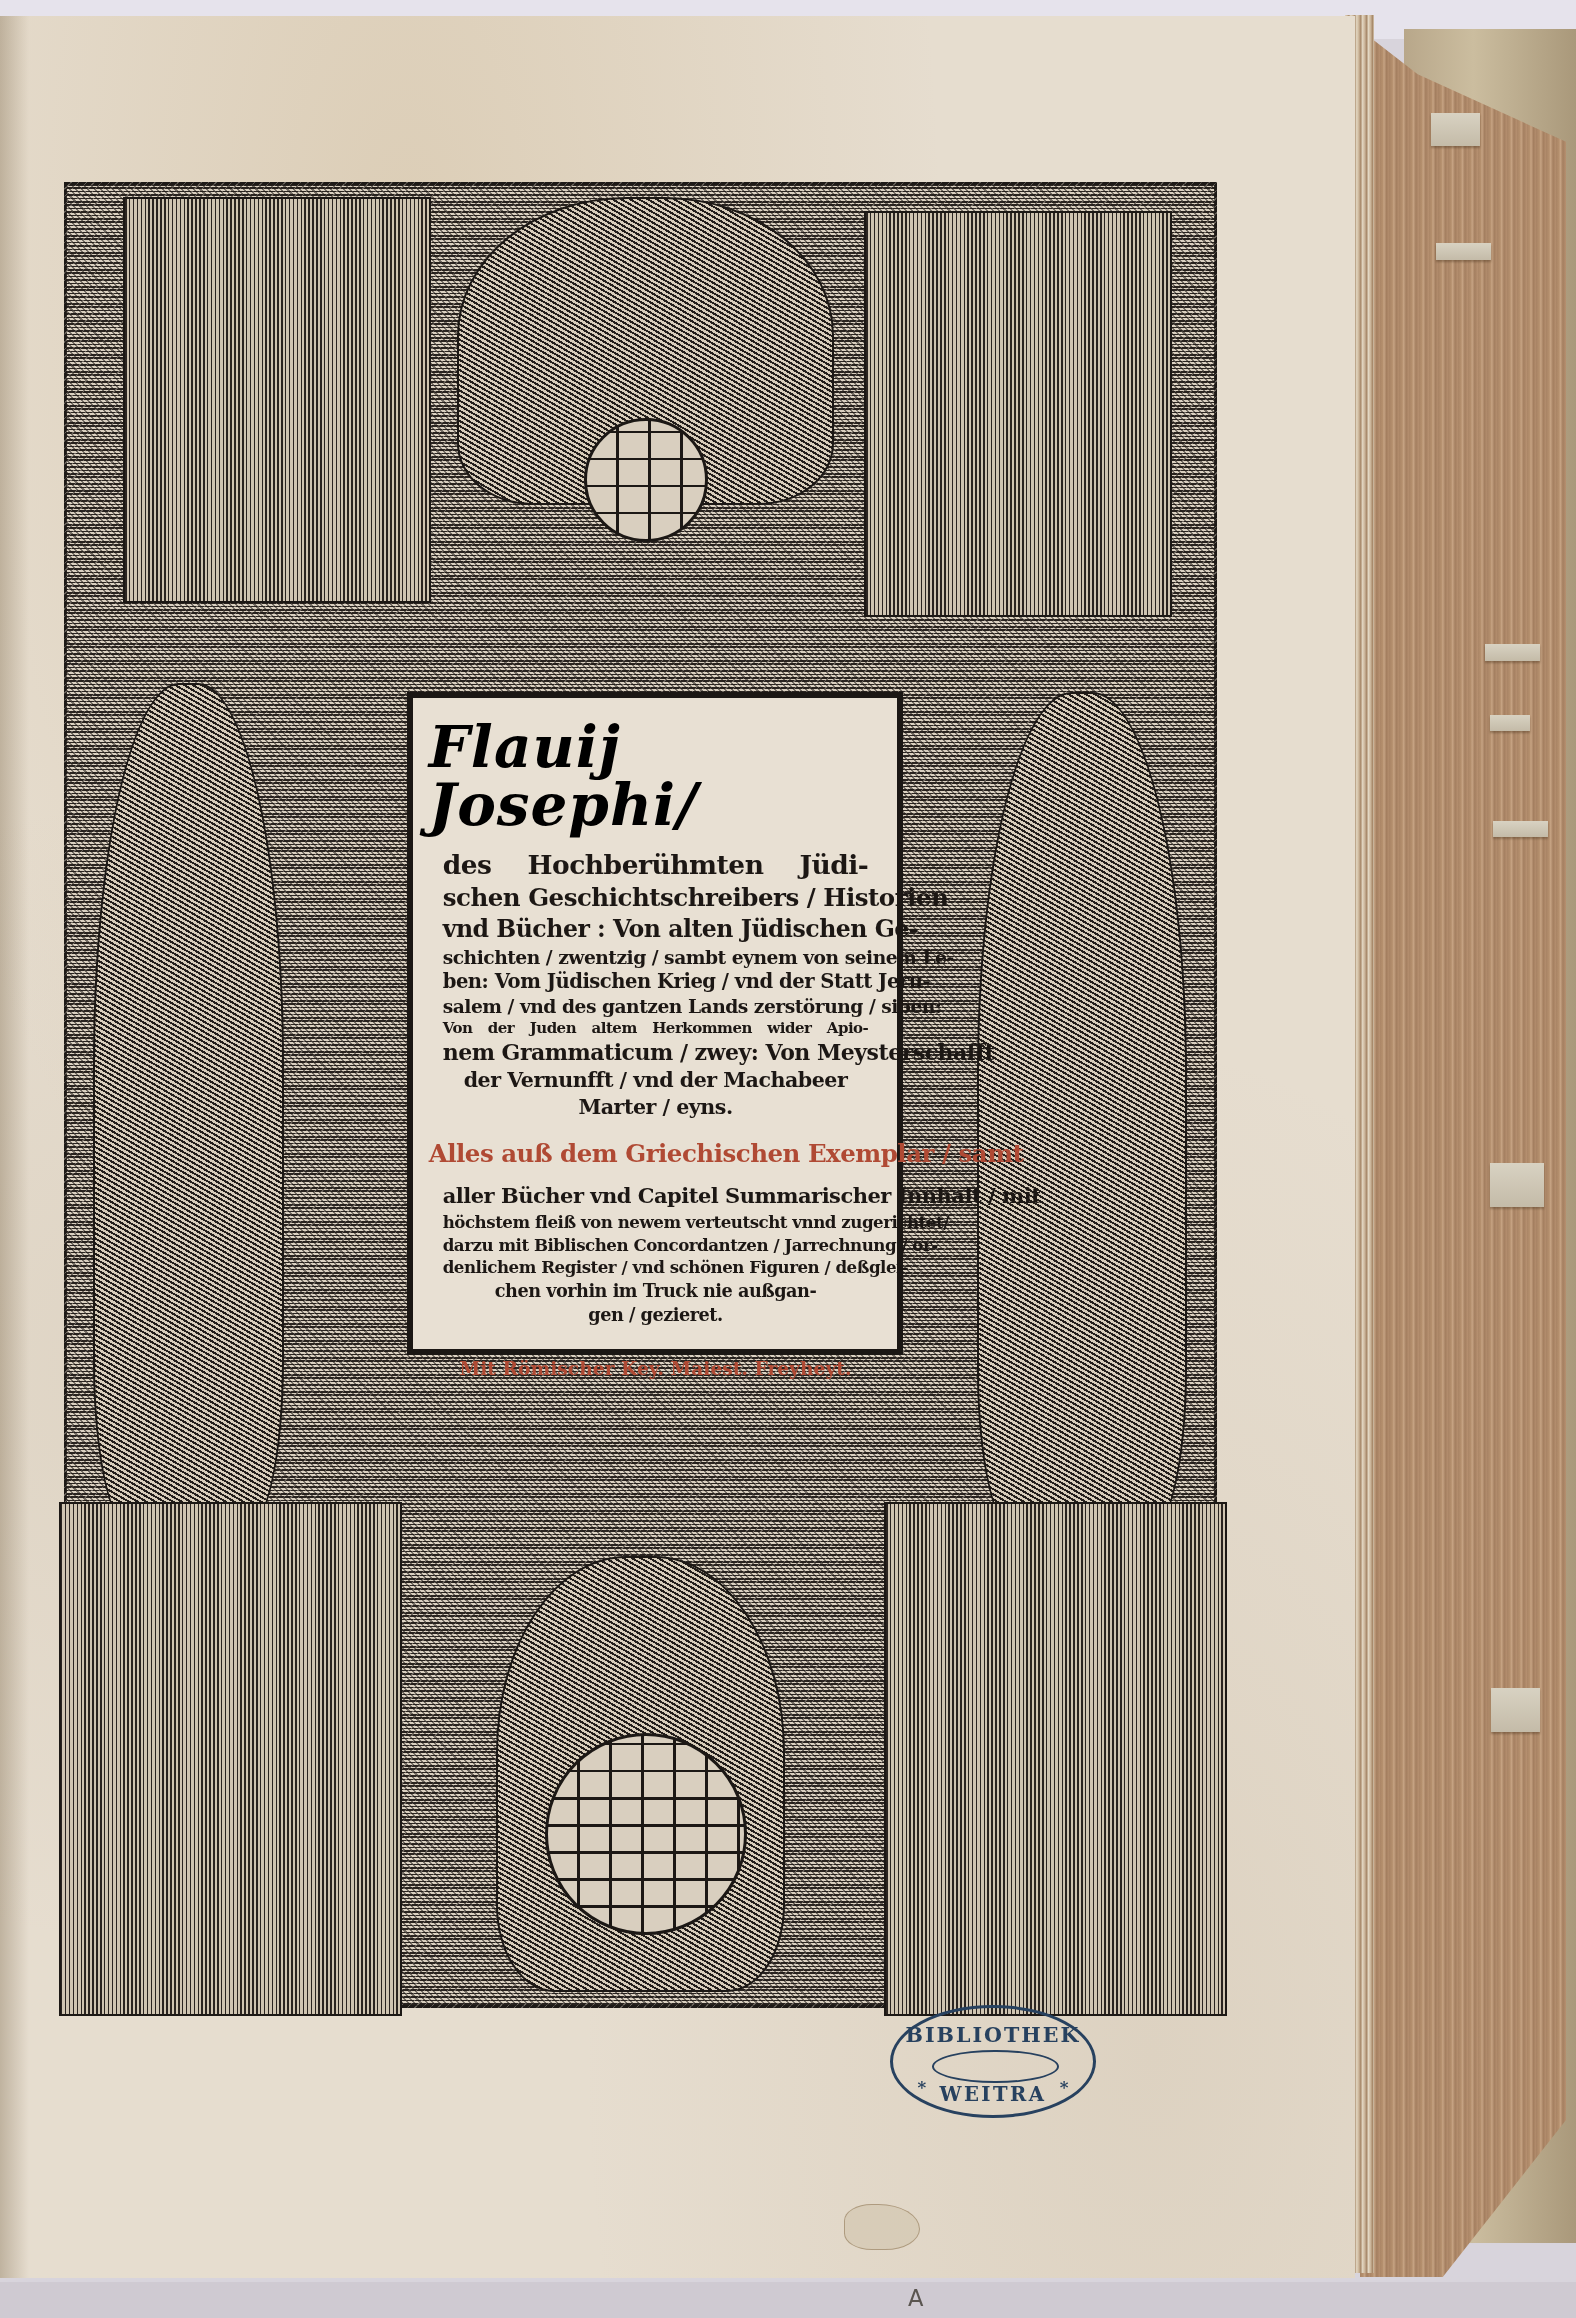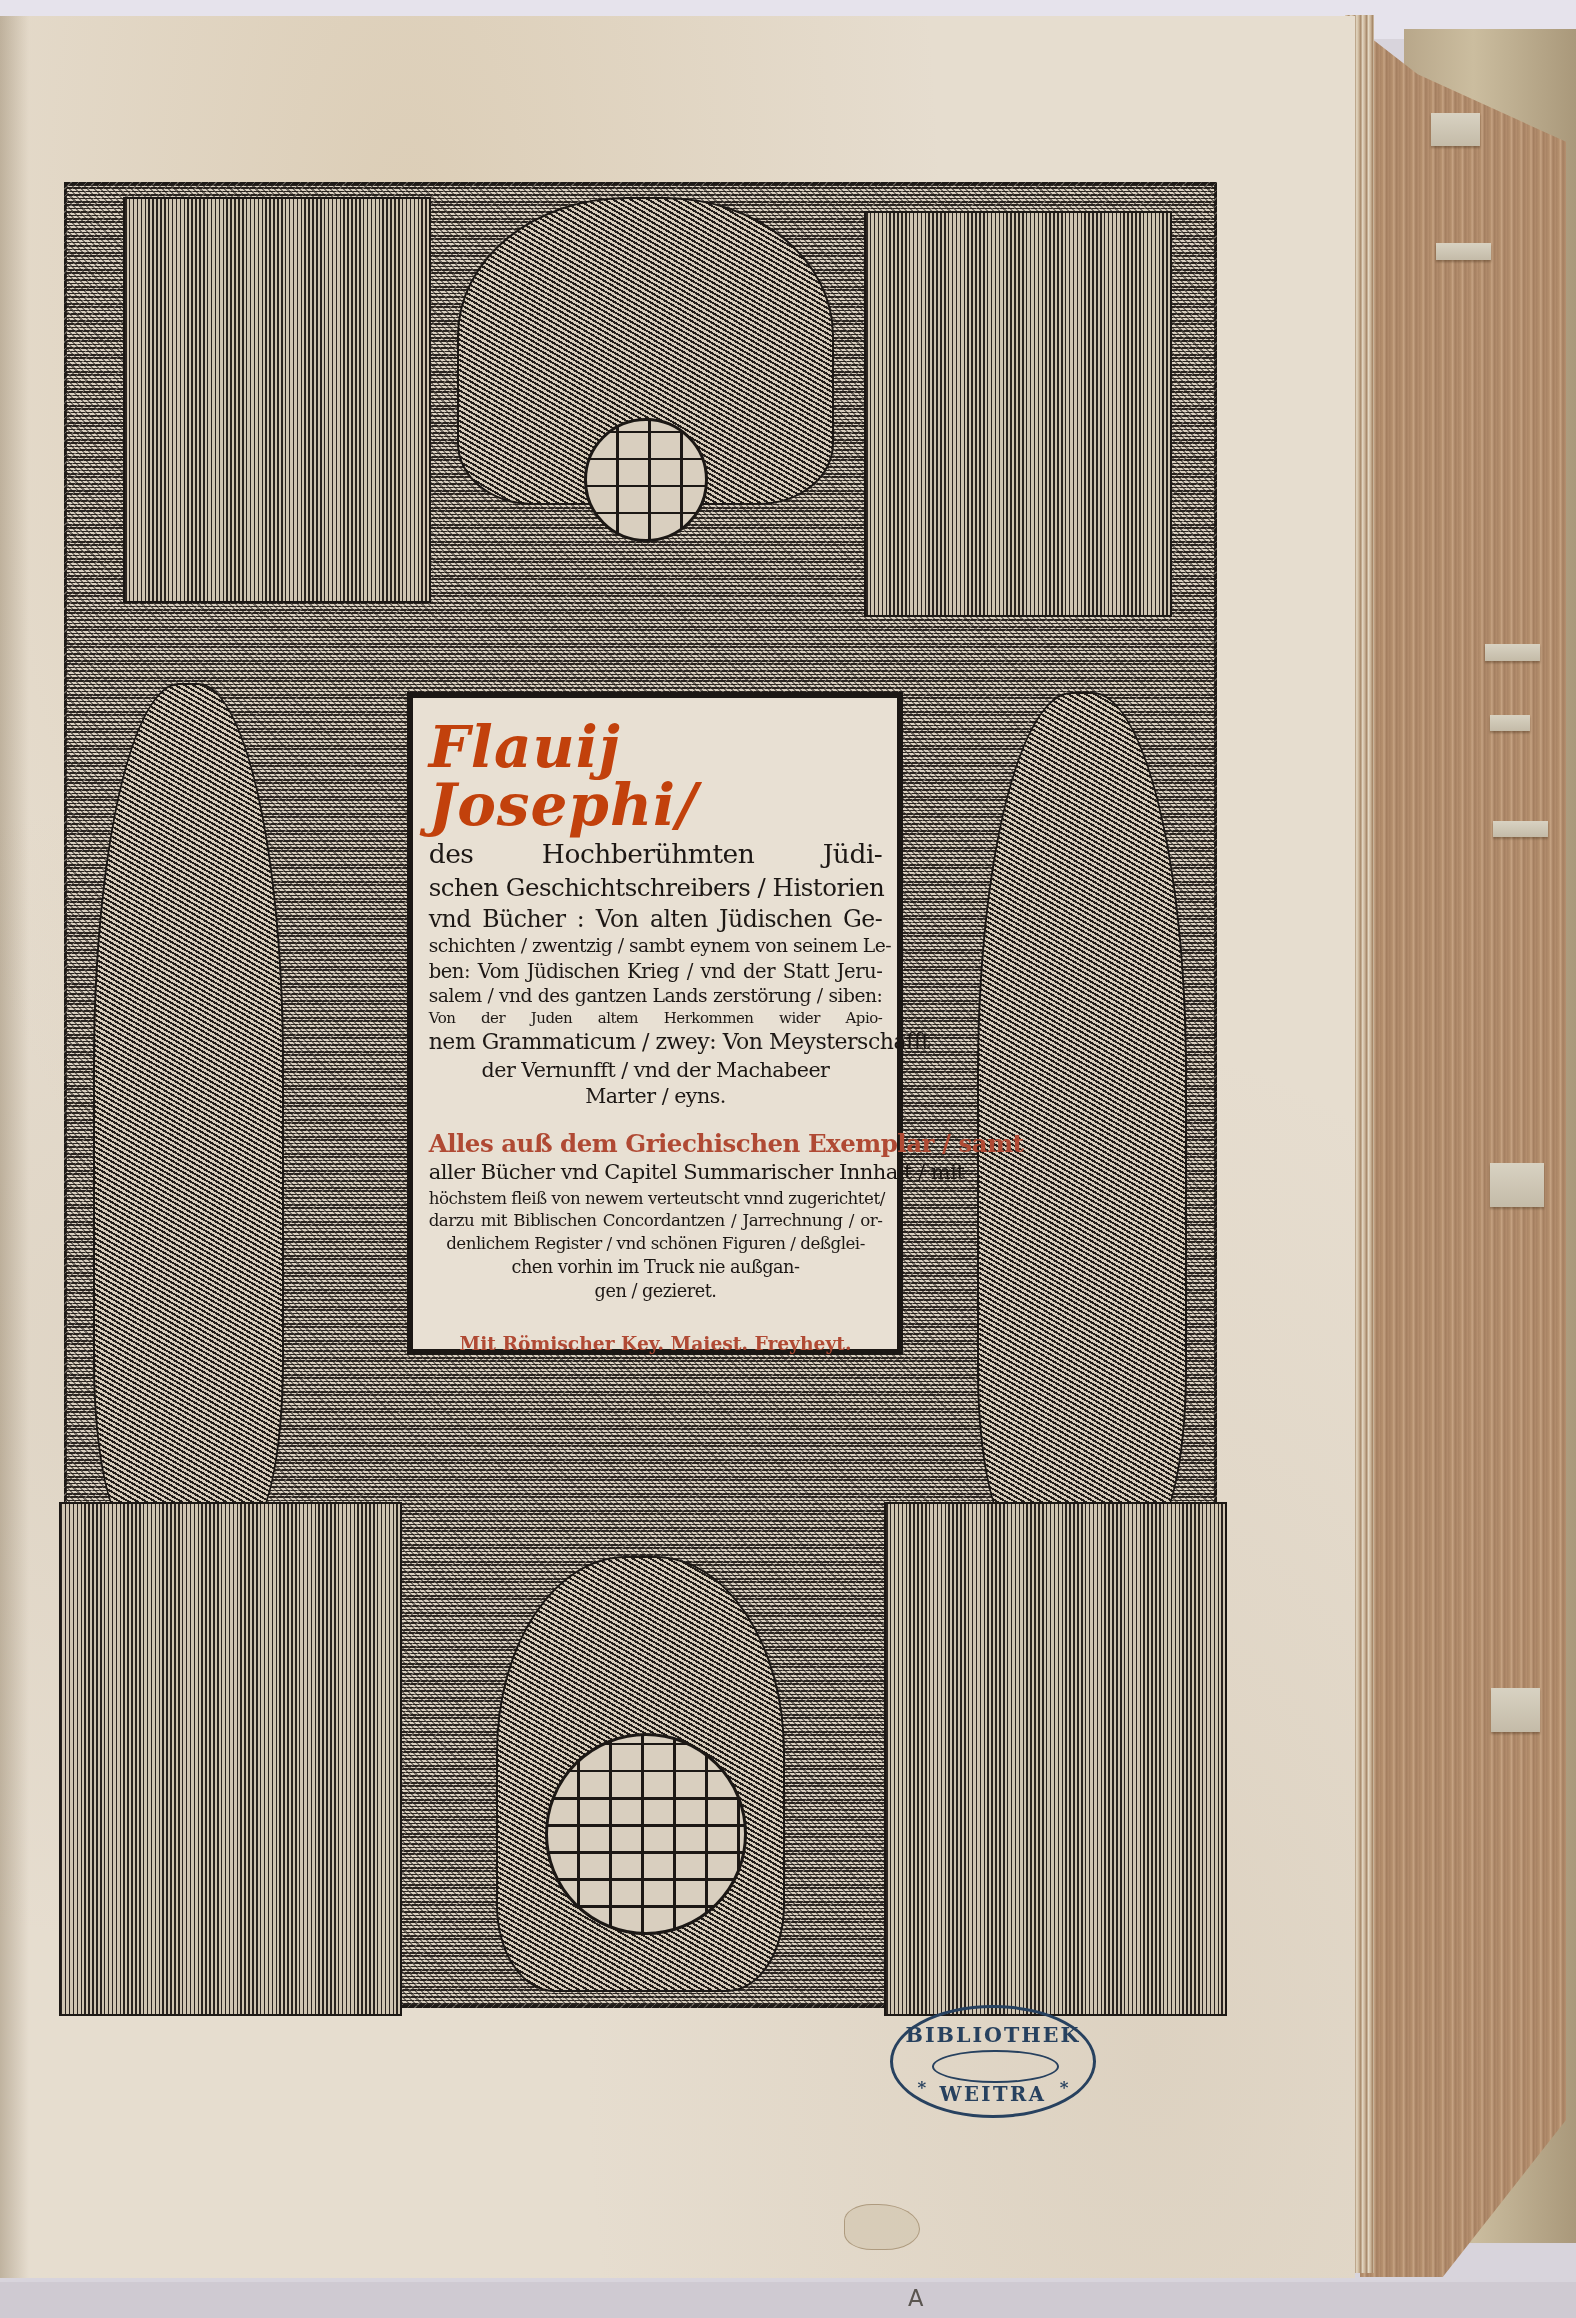--- a/index.html
+++ b/index.html
@@ -77,24 +77,24 @@
   }
 
   
   .cartouche {
     position:absolute; left:407px; top:692px; width:496px; height:663px;
     background:#e8e0d3; border:6.9px solid #1b1714; box-sizing:border-box;
     padding:19.6px 14.7px 14.7px 15.7px; text-align:center;
     font-family:"DejaVu Serif", serif; color:#1c1714;
   }
   .title-main {
-    color:#c2410c; font-size:58px; font-weight:bold; font-style:italic;
+    color:#000000; font-size:58px; font-weight:bold; font-style:italic;
     line-height:1.0; letter-spacing:1px; text-align:left; margin:0 0 3.9px 0;
   }
-  .para { font-size:26.5px; font-weight:normal; line-height:1.30; letter-spacing:-0.5px; margin:0; }
+  .para { font-size:26.5px; font-weight:bold; line-height:1.30; letter-spacing:-0.5px; margin:14px; }
   .para .line { display:block; white-space:nowrap; }
   .para.block1 .line { text-align:justify; text-align-last:justify; }
   .para.block1 .line.center { text-align:center; text-align-last:center; }
   .red-head { color:#b04a34; font-size:24.5px; font-weight:bold; white-space:nowrap; margin-top:18.7px; line-height:1.2; letter-spacing:-0.5px;text-align:right; }
   .para.block2 { font-size:19.6px; line-height:1.36; letter-spacing:-0.5px; }
   .para.block2 .line { text-align:justify; text-align-last:justify; }
   .para.block2 .line.center { text-align:center; text-align-last:center; }
   .privilege { color:#b04a34; font-size:18.7px; font-weight:bold; margin-top:29.4px; letter-spacing:0px; white-space:nowrap; }
 
   

